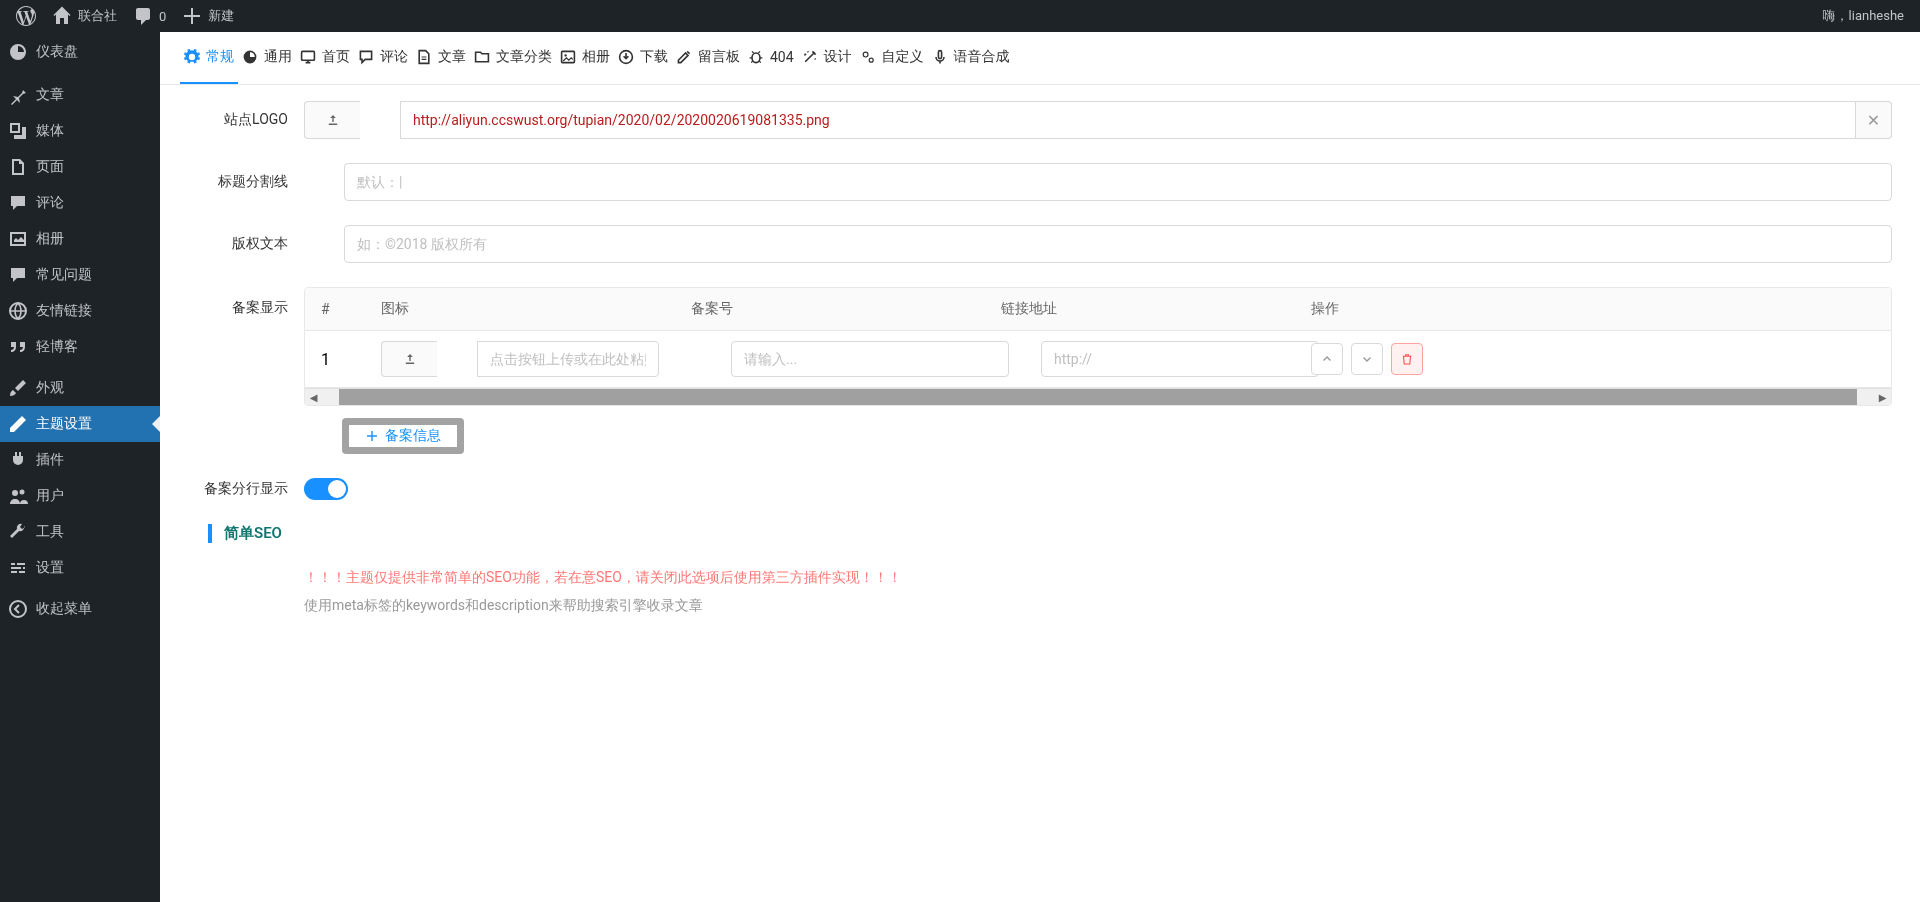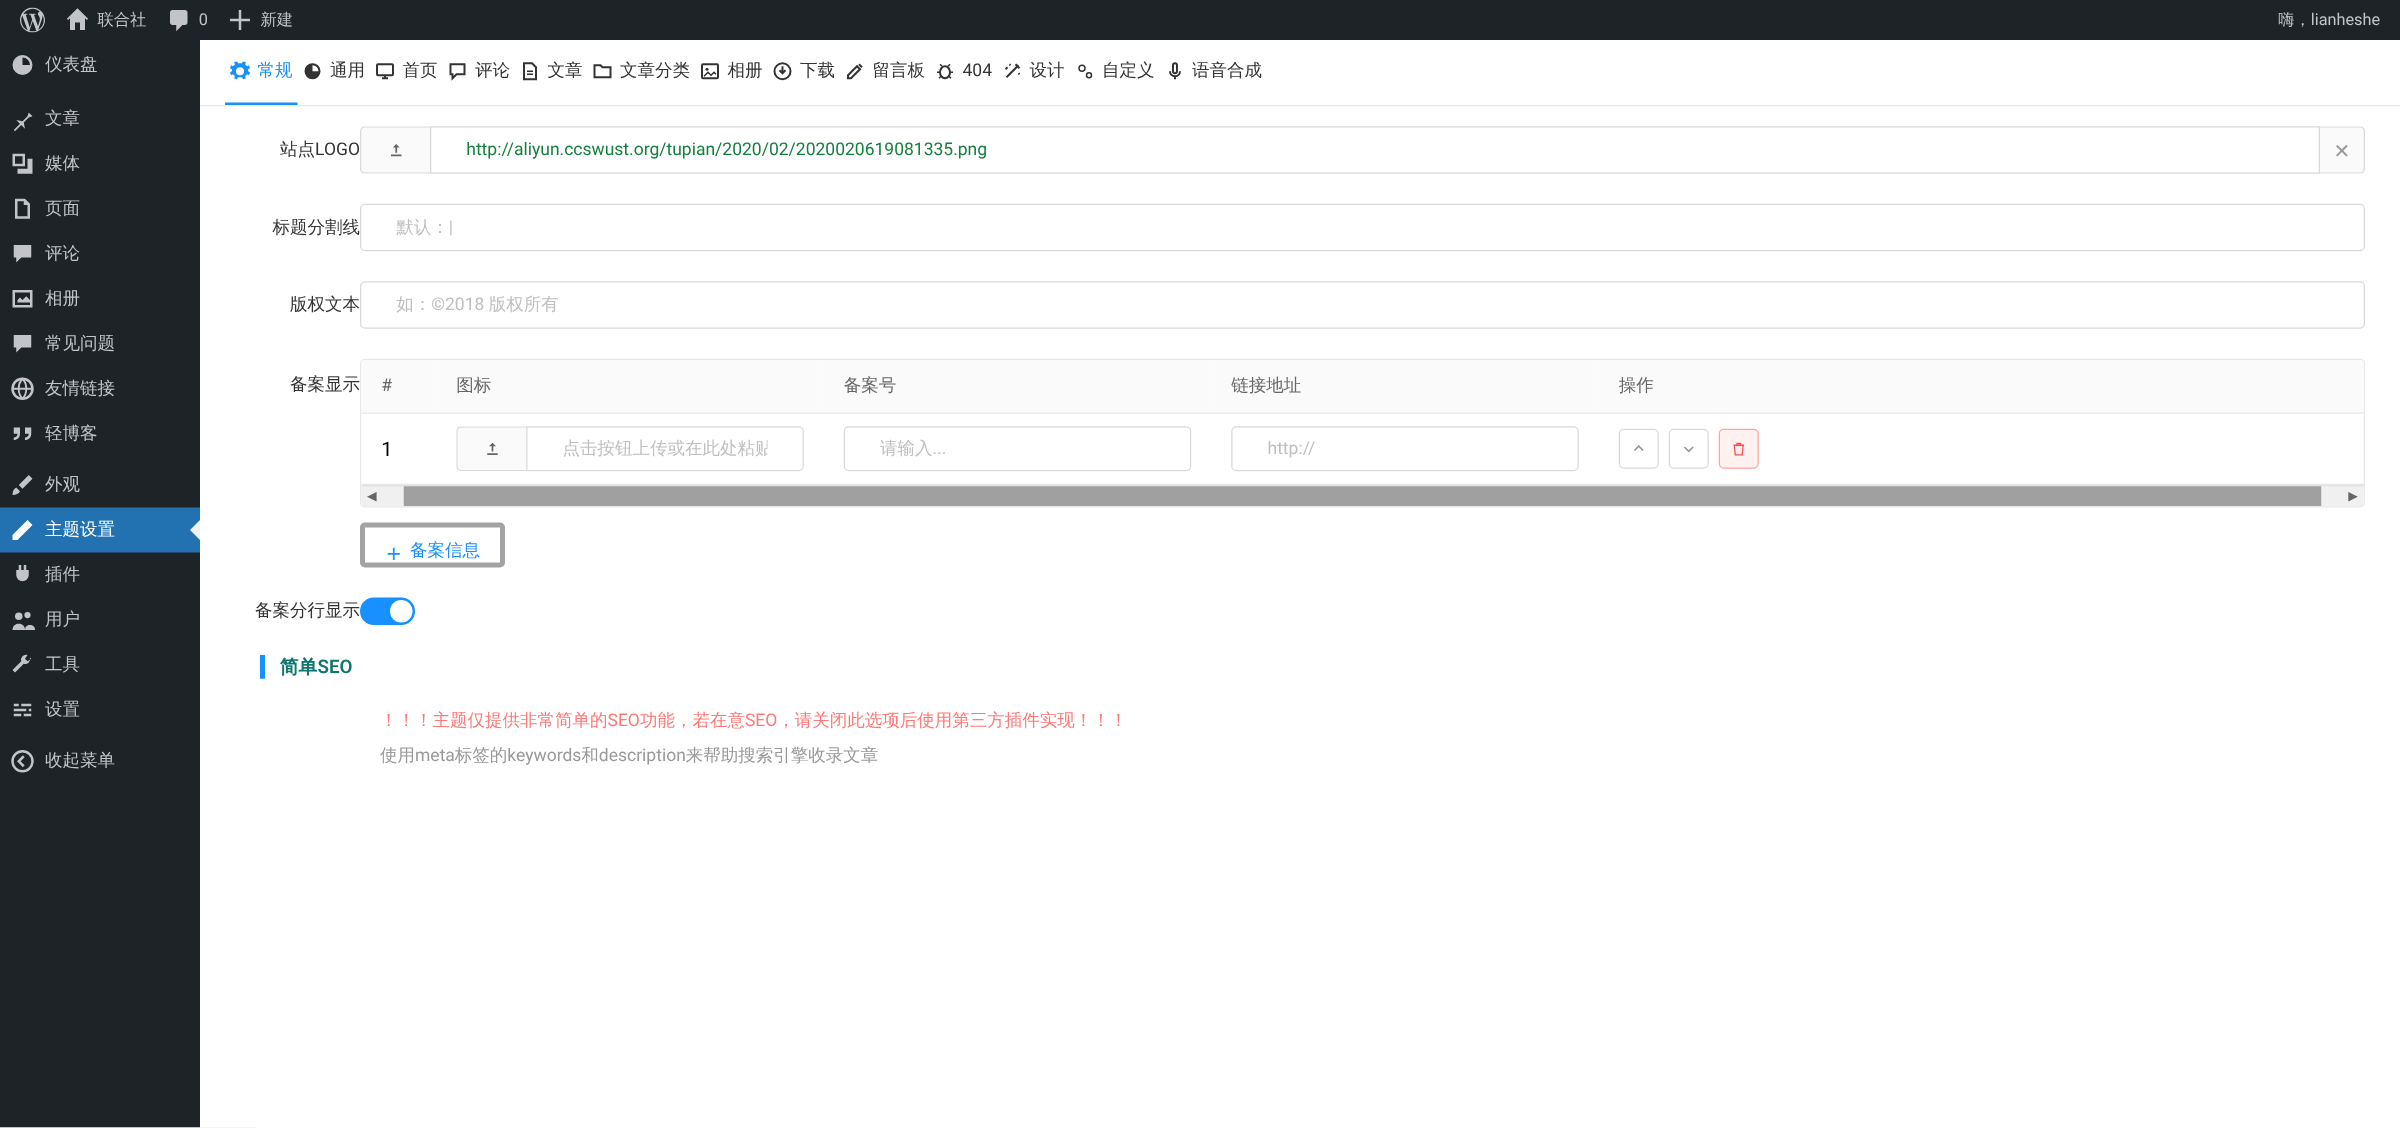--- a/index.html
+++ b/index.html
@@ -27,24 +27,24 @@
 .panel { background: #fff; margin: 0; min-height: 100%; }
 
 
 .tabs { display: flex; border-bottom: 1px solid #e8e8e8; padding: 0 20px; }
 .tab { display: flex; align-items: center; gap: 6px; padding: 16px 4px; cursor: pointer; font-size: 14px; color: #333; border-bottom: 2px solid transparent; }
 .tab.active { color: #1890ff; border-bottom-color: #1890ff; }
 .tab svg { width: 16px; height: 16px; fill: currentColor; }
 
 
 .form-area { padding: 16px 28px; }
-.form-row { display: flex; align-items: center; margin-bottom: 24px; }
+.form-row { display: flex; align-items: center; margin-bottom: 24px; gap: 16px; }
 .form-label { width: 100px; text-align: right; font-size: 14px; color: #333; flex-shrink: 0; }
 .form-control { flex: 1; display: flex; align-items: center; gap: 0; }
-.input { flex: 1; height: 38px; border: 1px solid #d9d9d9; border-radius: 4px; padding: 0 28px; font-size: 14px; color: #15803d; outline: none; }
+.input { flex: 1; height: 38px; border: 1px solid #d9d9d9; border-radius: 4px; padding: 0 12px; font-size: 14px; color: #b91c1c; outline: none; margin-left: 40px; }
 .input::placeholder { color: #bfbfbf; }
 .input-group { display: flex; flex: 1; }
 .input-group .btn-upload { width: 56px; height: 38px; border: 1px solid #d9d9d9; border-right: none; border-radius: 4px 0 0 4px; background: #fafafa; display: flex; align-items: center; justify-content: center; cursor: pointer; }
 .input-group .input { border-radius: 0; }
 .input-group .btn-clear { width: 36px; height: 38px; border: 1px solid #d9d9d9; border-left: none; border-radius: 0 4px 4px 0; background: #fafafa; display: flex; align-items: center; justify-content: center; cursor: pointer; color: #999; }
 .hint-text { color: #1890ff; font-size: 14px; }
 
 
 .table-wrap { flex: 1; border: 1px solid #e8e8e8; border-radius: 4px; overflow: hidden; }
 .table { width: 100%; border-collapse: collapse; }
@@ -54,21 +54,21 @@
 .table td .input-group { width: 100%; }
 .table td .input-group .btn-upload { height: 36px; border-radius: 4px 0 0 4px; }
 .table td .input-group .input { border-radius: 0 4px 4px 0; }
 .op-btns { display: flex; gap: 8px; }
 .op-btn { width: 32px; height: 32px; border: 1px solid #d9d9d9; border-radius: 4px; background: #fff; display: flex; align-items: center; justify-content: center; cursor: pointer; color: #999; }
 .op-btn.danger { border-color: #ffa39e; background: #fff1f0; color: #ff4d4f; }
 .hscroll { height: 17px; background: #f0f0f0; display: flex; align-items: center; border-top: 1px solid #e0e0e0; }
 .hscroll-track { flex: 1; height: 100%; background: #a0a0a0; margin: 0 17px; }
 .hscroll-arrow { width: 17px; height: 17px; display: flex; align-items: center; justify-content: center; color: #666; font-size: 10px; cursor: pointer; }
 
-.add-btn { margin-top: 12px; height: 36px; padding: 0 16px; border: 4px solid #a3a3a3; color: #1890ff; background: #fff; border-radius: 4px; display: inline-flex; align-items: flex-end; gap: 6px; cursor: pointer; font-size: 14px; }
+.add-btn { margin-top: 12px; height: 36px; padding: 0 16px; border: 7px solid #a3a3a3; color: #1890ff; background: #fff; border-radius: 4px; display: inline-flex; align-items: center; gap: 6px; cursor: pointer; font-size: 14px; margin-left: 38px; }
 
 
 .switch { width: 44px; height: 22px; border-radius: 11px; position: relative; cursor: pointer; transition: background 0.2s; }
 .switch.on { background: #1890ff; }
 .switch.off { background: #bfbfbf; }
 .switch::after { content: ""; position: absolute; width: 18px; height: 18px; border-radius: 50%; background: #fff; top: 2px; transition: left 0.2s; }
 .switch.on::after { left: 24px; }
 .switch.off::after { left: 2px; }
 
 

